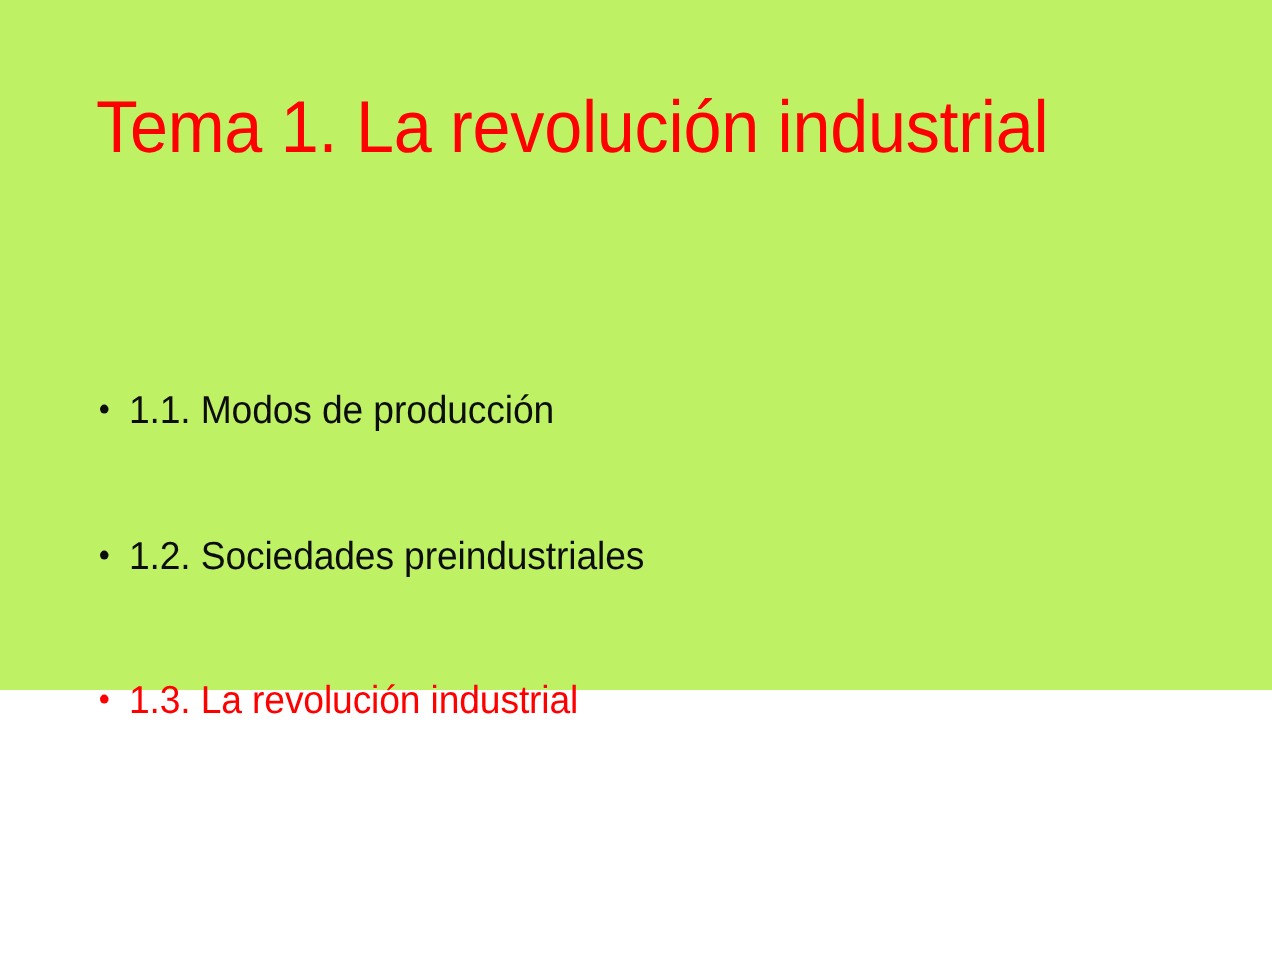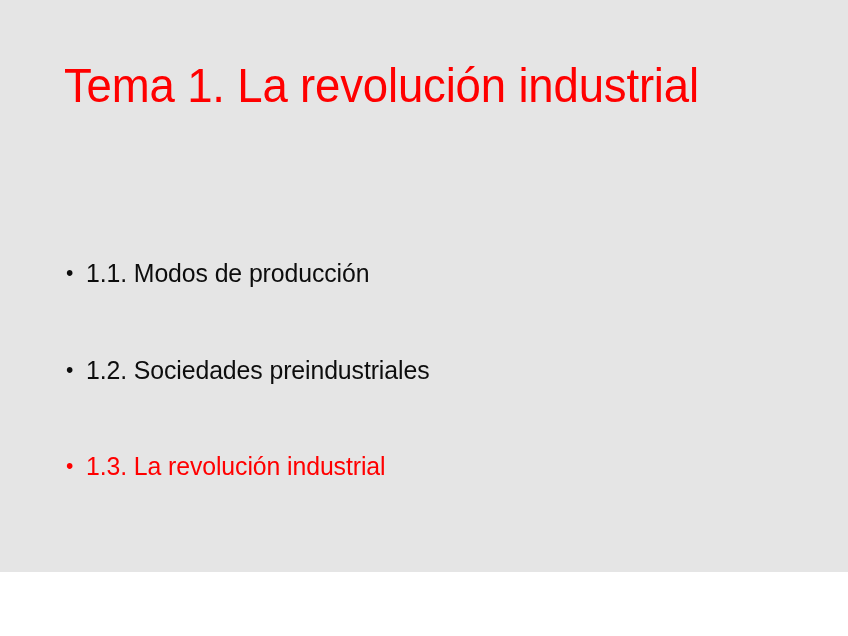--- a/index.html
+++ b/index.html
@@ -11,22 +11,22 @@
     width: 848px;
     height: 636px;
     background: #ffffff;
     font-family: "Liberation Sans", sans-serif;
     overflow: hidden;
   }
 
   .slide {
     position: relative;
     width: 848px;
-    height: 572px;
-    background: #e5e5e5;
+    height: 460px;
+    background: #bef264;
     box-sizing: border-box;
   }
 
   
   .slide-title {
     position: absolute;
     left: 64px;
     top: 58px;
     width: 720px;
     font-family: "Liberation Sans", sans-serif;

